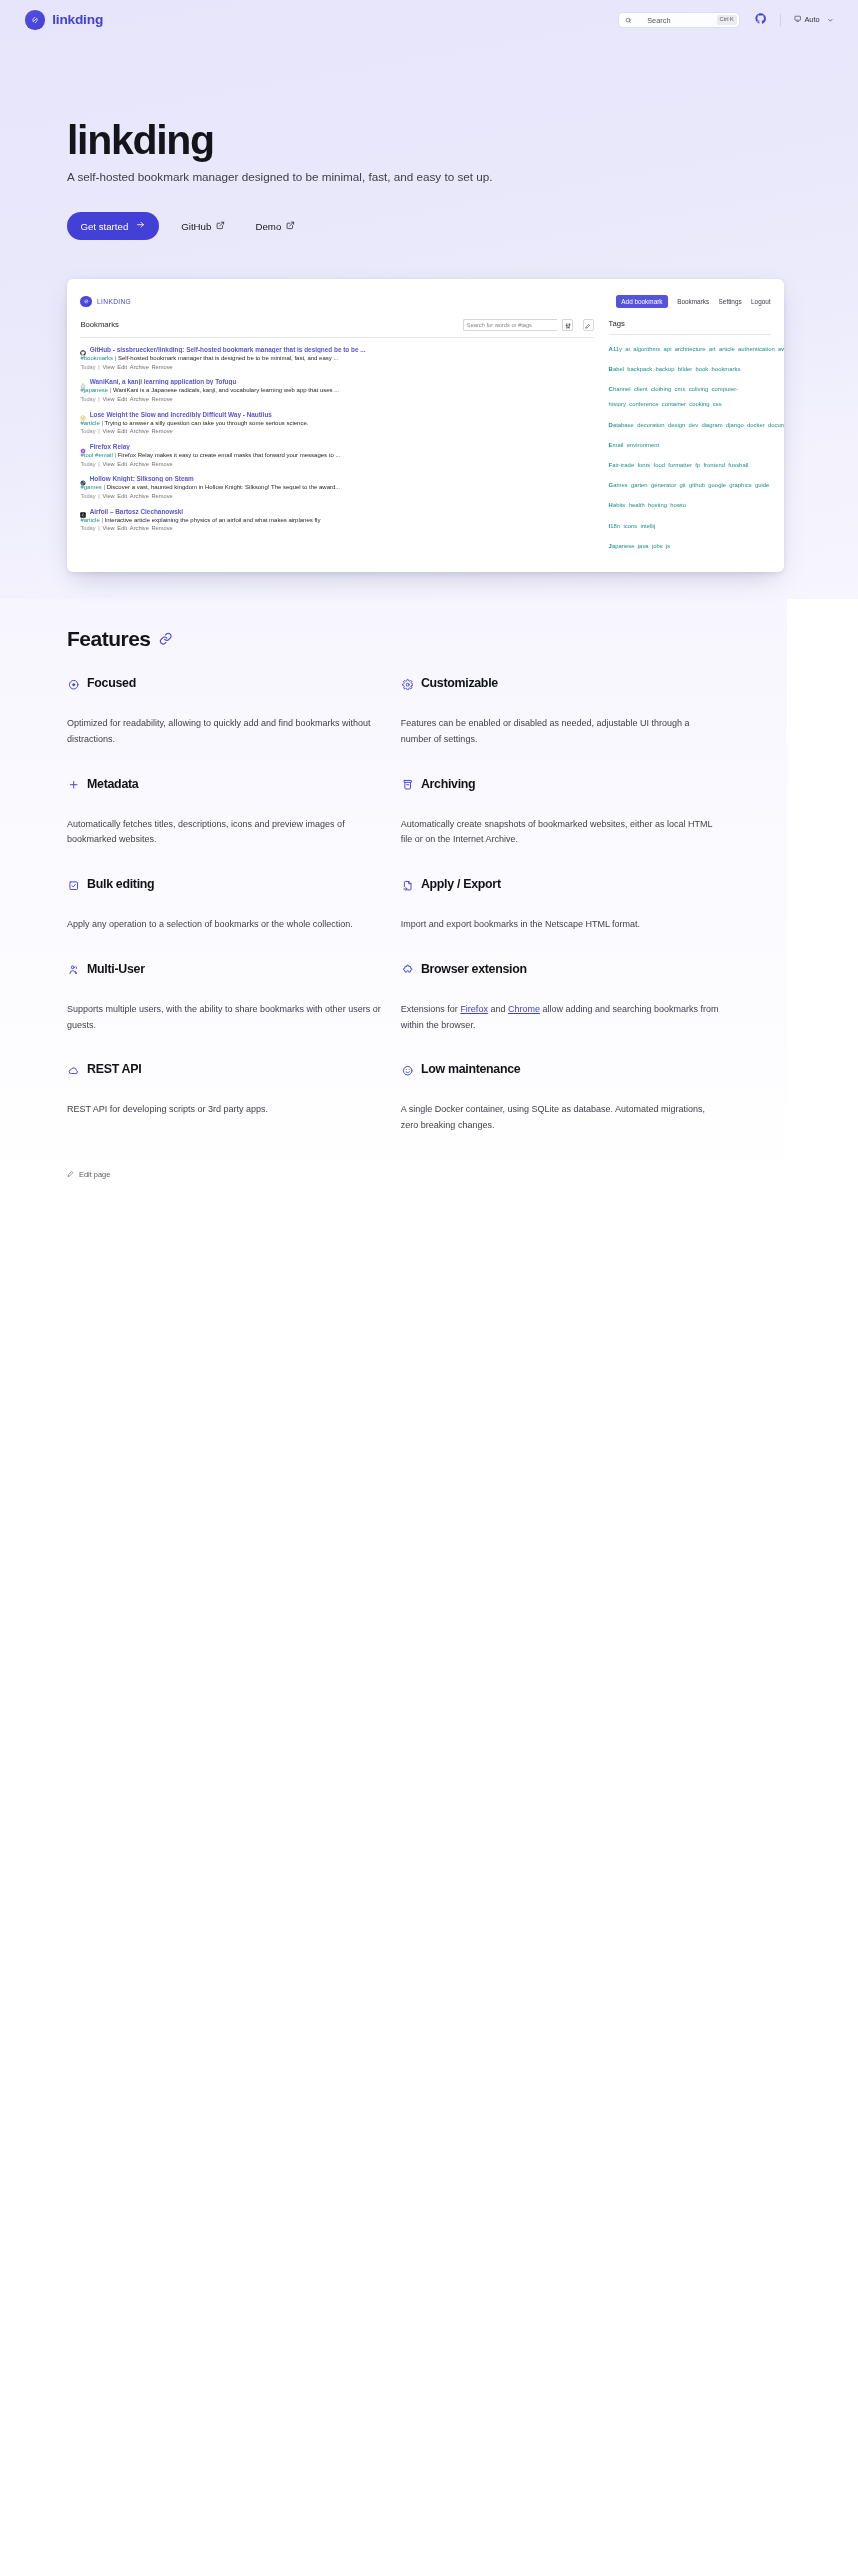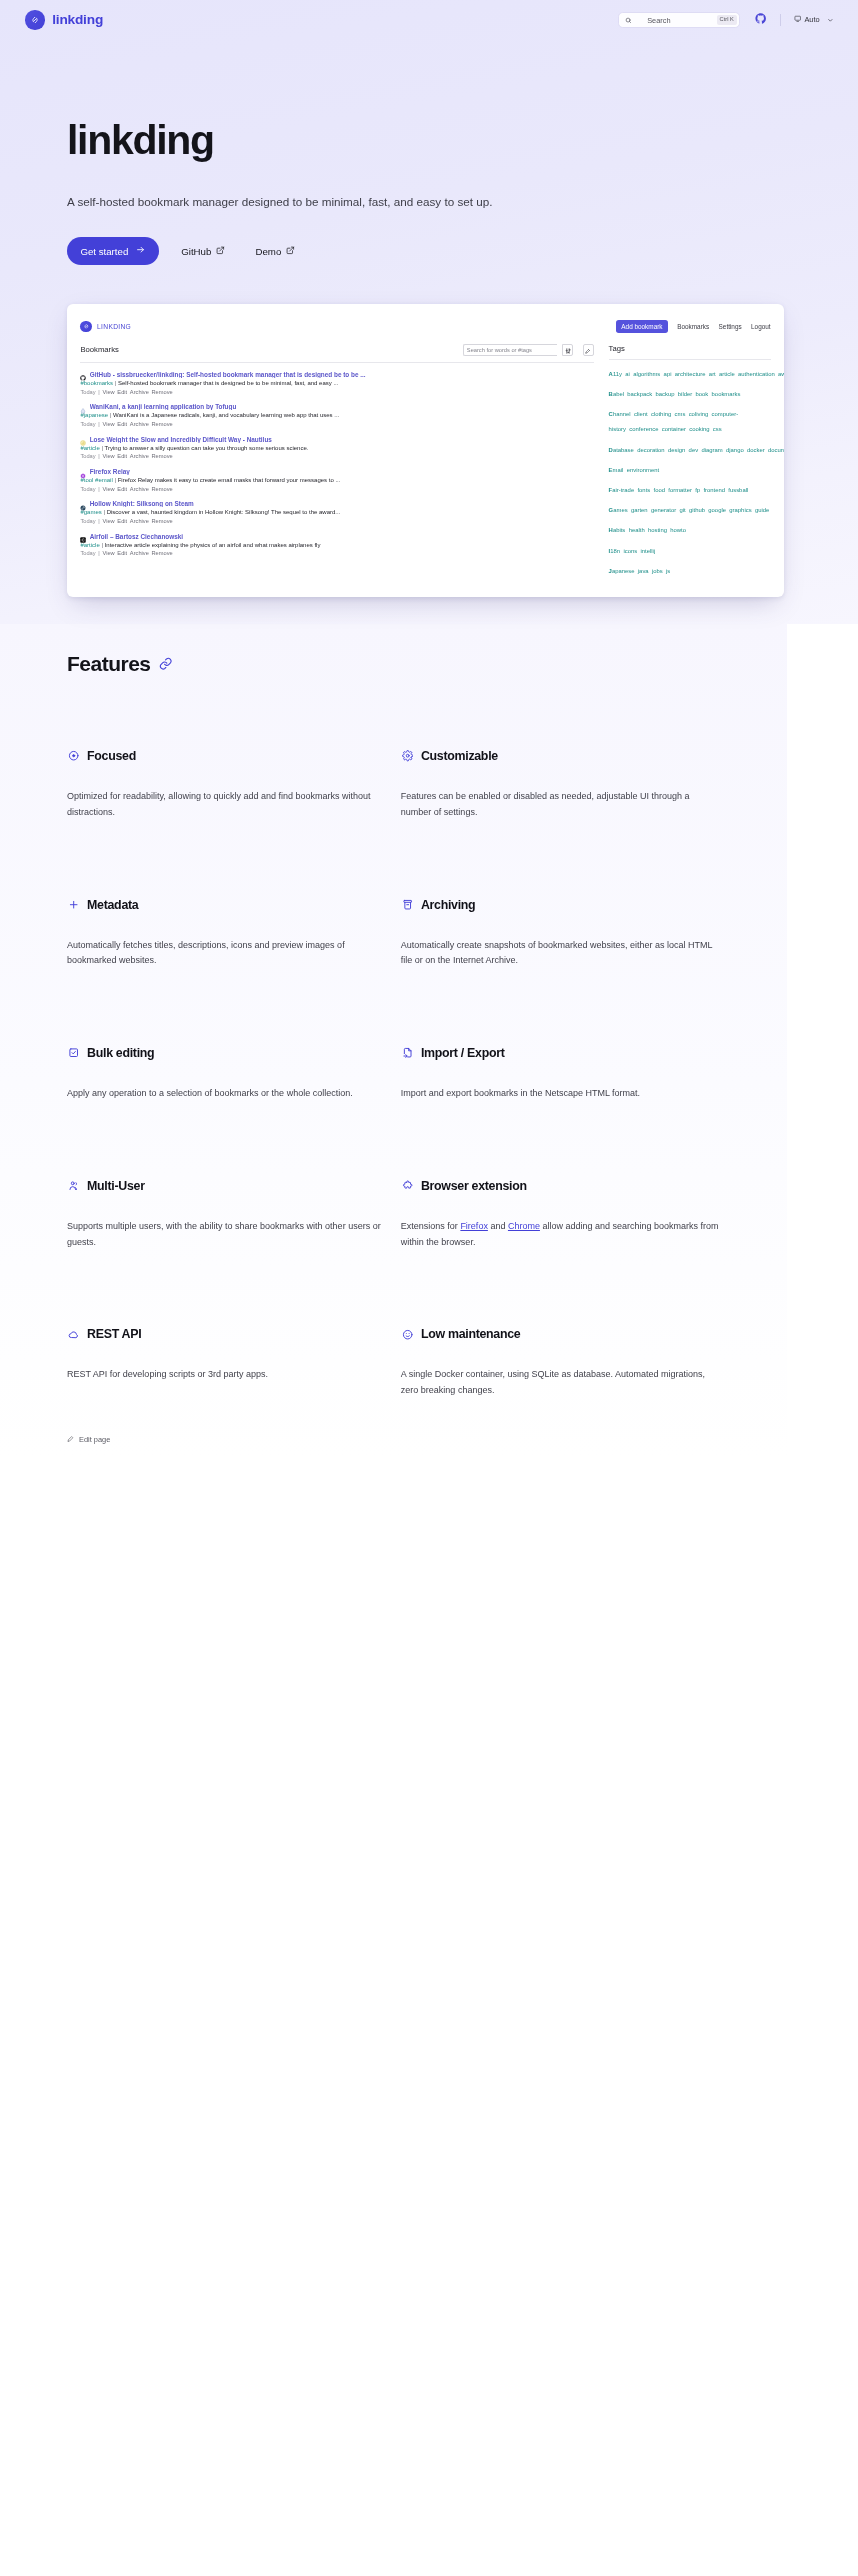--- a/index.html
+++ b/index.html
@@ -71,21 +71,21 @@
     padding: 80px 0 0 67px;
   }
   .hero h1 {
     font-size: 41px;
     font-weight: 700;
     letter-spacing: -1.3px;
     color: #14141a;
     line-height: 1;
   }
   .hero p {
-    margin-top: 32px;
+    margin-top: 7px;
     font-size: 11.7px;
     line-height: 1.62;
     color: #3e3e48;
     max-width: 441px;
   }
   .hero-actions {
     margin-top: 25.4px;
     display: flex;
     align-items: flex-end;
     gap: 13.4px;
@@ -199,21 +199,21 @@
     margin-top: 25.4px;
     display: grid;
     grid-template-columns: 1fr 1fr;
     column-gap: 14.7px;
     row-gap: 0;
   }
   .feat { padding-bottom: 29px; }
   .feat h3 {
     font-size: 12.4px; font-weight: 700; letter-spacing: -0.3px;
     color: #111118;
-    display: flex; align-items: center; gap: 6.7px; margin-top: 48px;
+    display: flex; align-items: flex-end; gap: 6.7px;
   }
   .feat-ico { display: inline-flex; width: 13.4px; justify-content: center; }
   .feat p {
     margin-top: 26px; font-size: 9px; line-height: 1.75; color: #3f3f49;
     max-width: 361px;
   }
   .feat p a { color: #4340d8; }
 
   .edit-page {
     margin-top: 6.7px;
@@ -584,21 +584,21 @@
         <h3>
           <span class="feat-ico">
             <svg width="11.4" height="11.4" viewBox="0 0 24 24" fill="none" stroke="#4340d8" stroke-width="2" stroke-linecap="round" stroke-linejoin="round">
               <path d="M14 3H7a2 2 0 0 0-2 2v9"></path>
               <path d="M14 3l5 5v11a2 2 0 0 1-2 2h-5"></path>
               <path d="M14 3v5h5"></path>
               <path d="M4 19h6"></path>
               <path d="M8 16l3 3-3 3"></path>
             </svg>
           </span>
-          <span>Import / Export</span>
+          <span>Apply / Export</span>
         </h3>
         <p>Import and export bookmarks in the Netscape HTML format.</p>
       </div>
       <div class="feat">
         <h3>
           <span class="feat-ico">
             <svg width="11.4" height="11.4" viewBox="0 0 24 24" fill="none" stroke="#4340d8" stroke-width="2" stroke-linecap="round" stroke-linejoin="round">
               <circle cx="10" cy="7" r="3"></circle>
               <path d="M4 20a6 6 0 0 1 12 0"></path>
               <path d="M17 5.5a3 3 0 0 1 0 5"></path>

